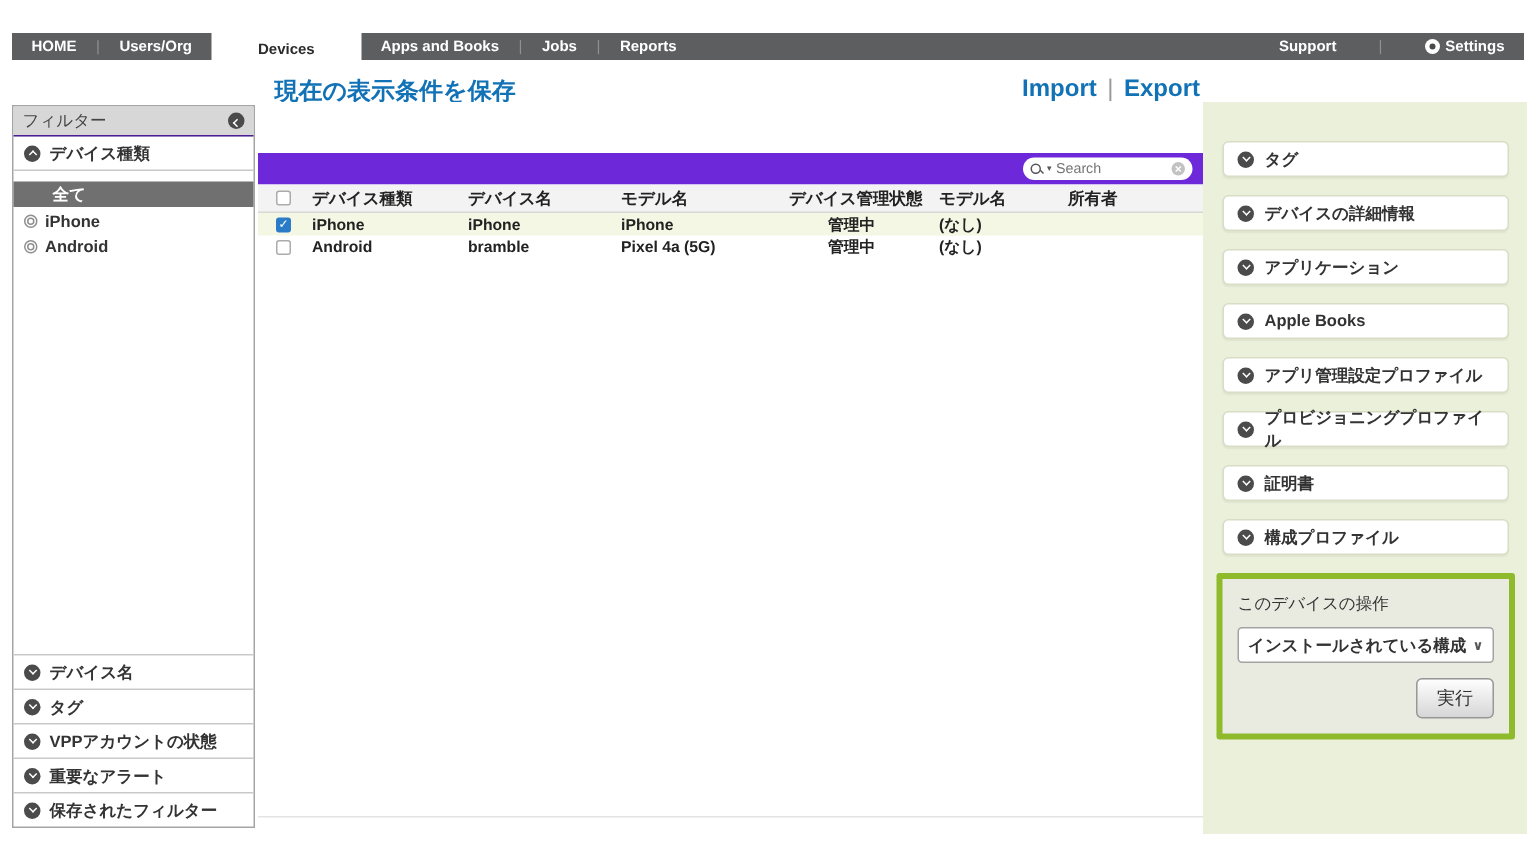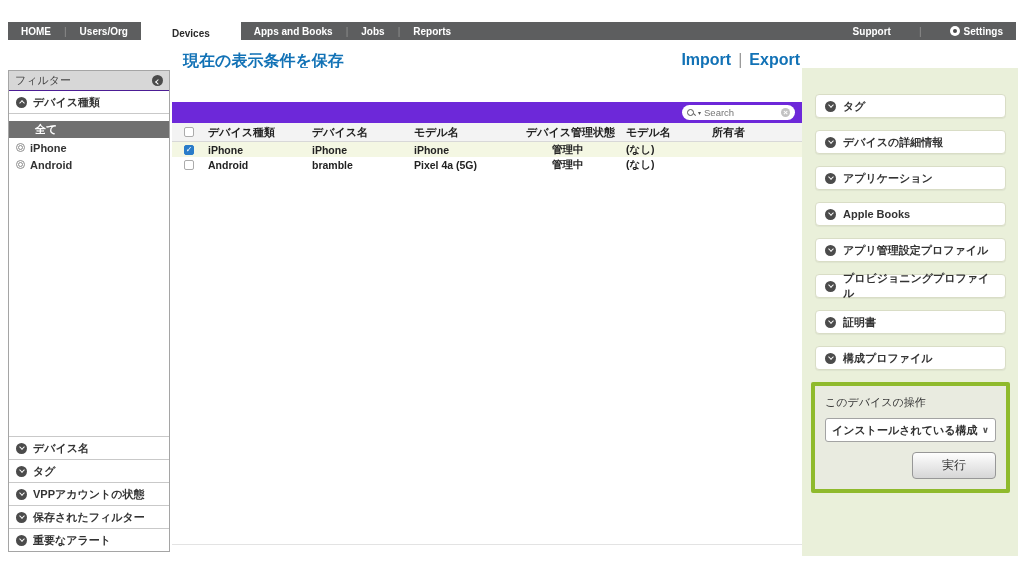--- a/index.html
+++ b/index.html
@@ -89,21 +89,21 @@
   .card { height:24px; background:#fff; border:1px solid #d9ddc6; border-radius:4px;
     box-shadow:0 1px 1px rgba(0,0,0,0.05); display:flex; align-items:center; gap:7px;
     padding:0 9px; font-size:11px; font-weight:bold; color:#333; margin-bottom:12px; }
   .ops { margin:2px 8px 0 9px; border:4px solid #8fba2c; border-radius:2px; background:#e9ebe0;
     padding:9px 10px 10px; }
   .ops-title { font-size:11px; color:#333; margin-bottom:8px; }
   .ops-select { height:24px; background:#fff; border:1px solid #a3a3a3; border-radius:3px;
     display:flex; align-items:center; gap:4px; padding:0 6px; font-size:11px; font-weight:bold; color:#333; }
   .ops-select .txt { flex:1; white-space:nowrap; overflow:hidden; }
   .ops-select .arrow { color:#555; font-size:9px; flex:none; }
-  .ops-exec { display:block; margin:10px 0 0 auto; padding:4px 29px; font-size:12px; color:#333;
+  .ops-exec { display:block; margin:10px 0 0 auto; padding:4px 13px; font-size:12px; color:#333;
     background:linear-gradient(#fefefe,#d6d6d6); border:1px solid #979797; border-radius:4px;
     font-family:inherit; }
 </style>
 </head>
 <body>
 
 <div class="navbar">
   <div class="nav-item">HOME</div>
   <div class="nav-sep">|</div>
   <div class="nav-item">Users/Org</div>
@@ -168,27 +168,27 @@
   <div class="sb-bottom">
     <span class="cicon">
         <span class="chev down"></span>
       </span>
     <span>VPPアカウントの状態</span>
   </div>
   <div class="sb-bottom">
     <span class="cicon">
         <span class="chev down"></span>
       </span>
+    <span>重要なアラート</span>
+  </div>
+  <div class="sb-bottom">
+    <span class="cicon">
+        <span class="chev down"></span>
+      </span>
     <span>保存されたフィルター</span>
-  </div>
-  <div class="sb-bottom">
-    <span class="cicon">
-        <span class="chev down"></span>
-      </span>
-    <span>重要なアラート</span>
   </div>
 </div>
 
 <div class="table-area">
   <div class="search-bar">
     <div class="search-pill">
       <span class="mag"></span>
       <span class="mag-caret">▾</span>
       <input class="search-input" placeholder="Search" style="">
       <span class="clear-btn">×</span>

